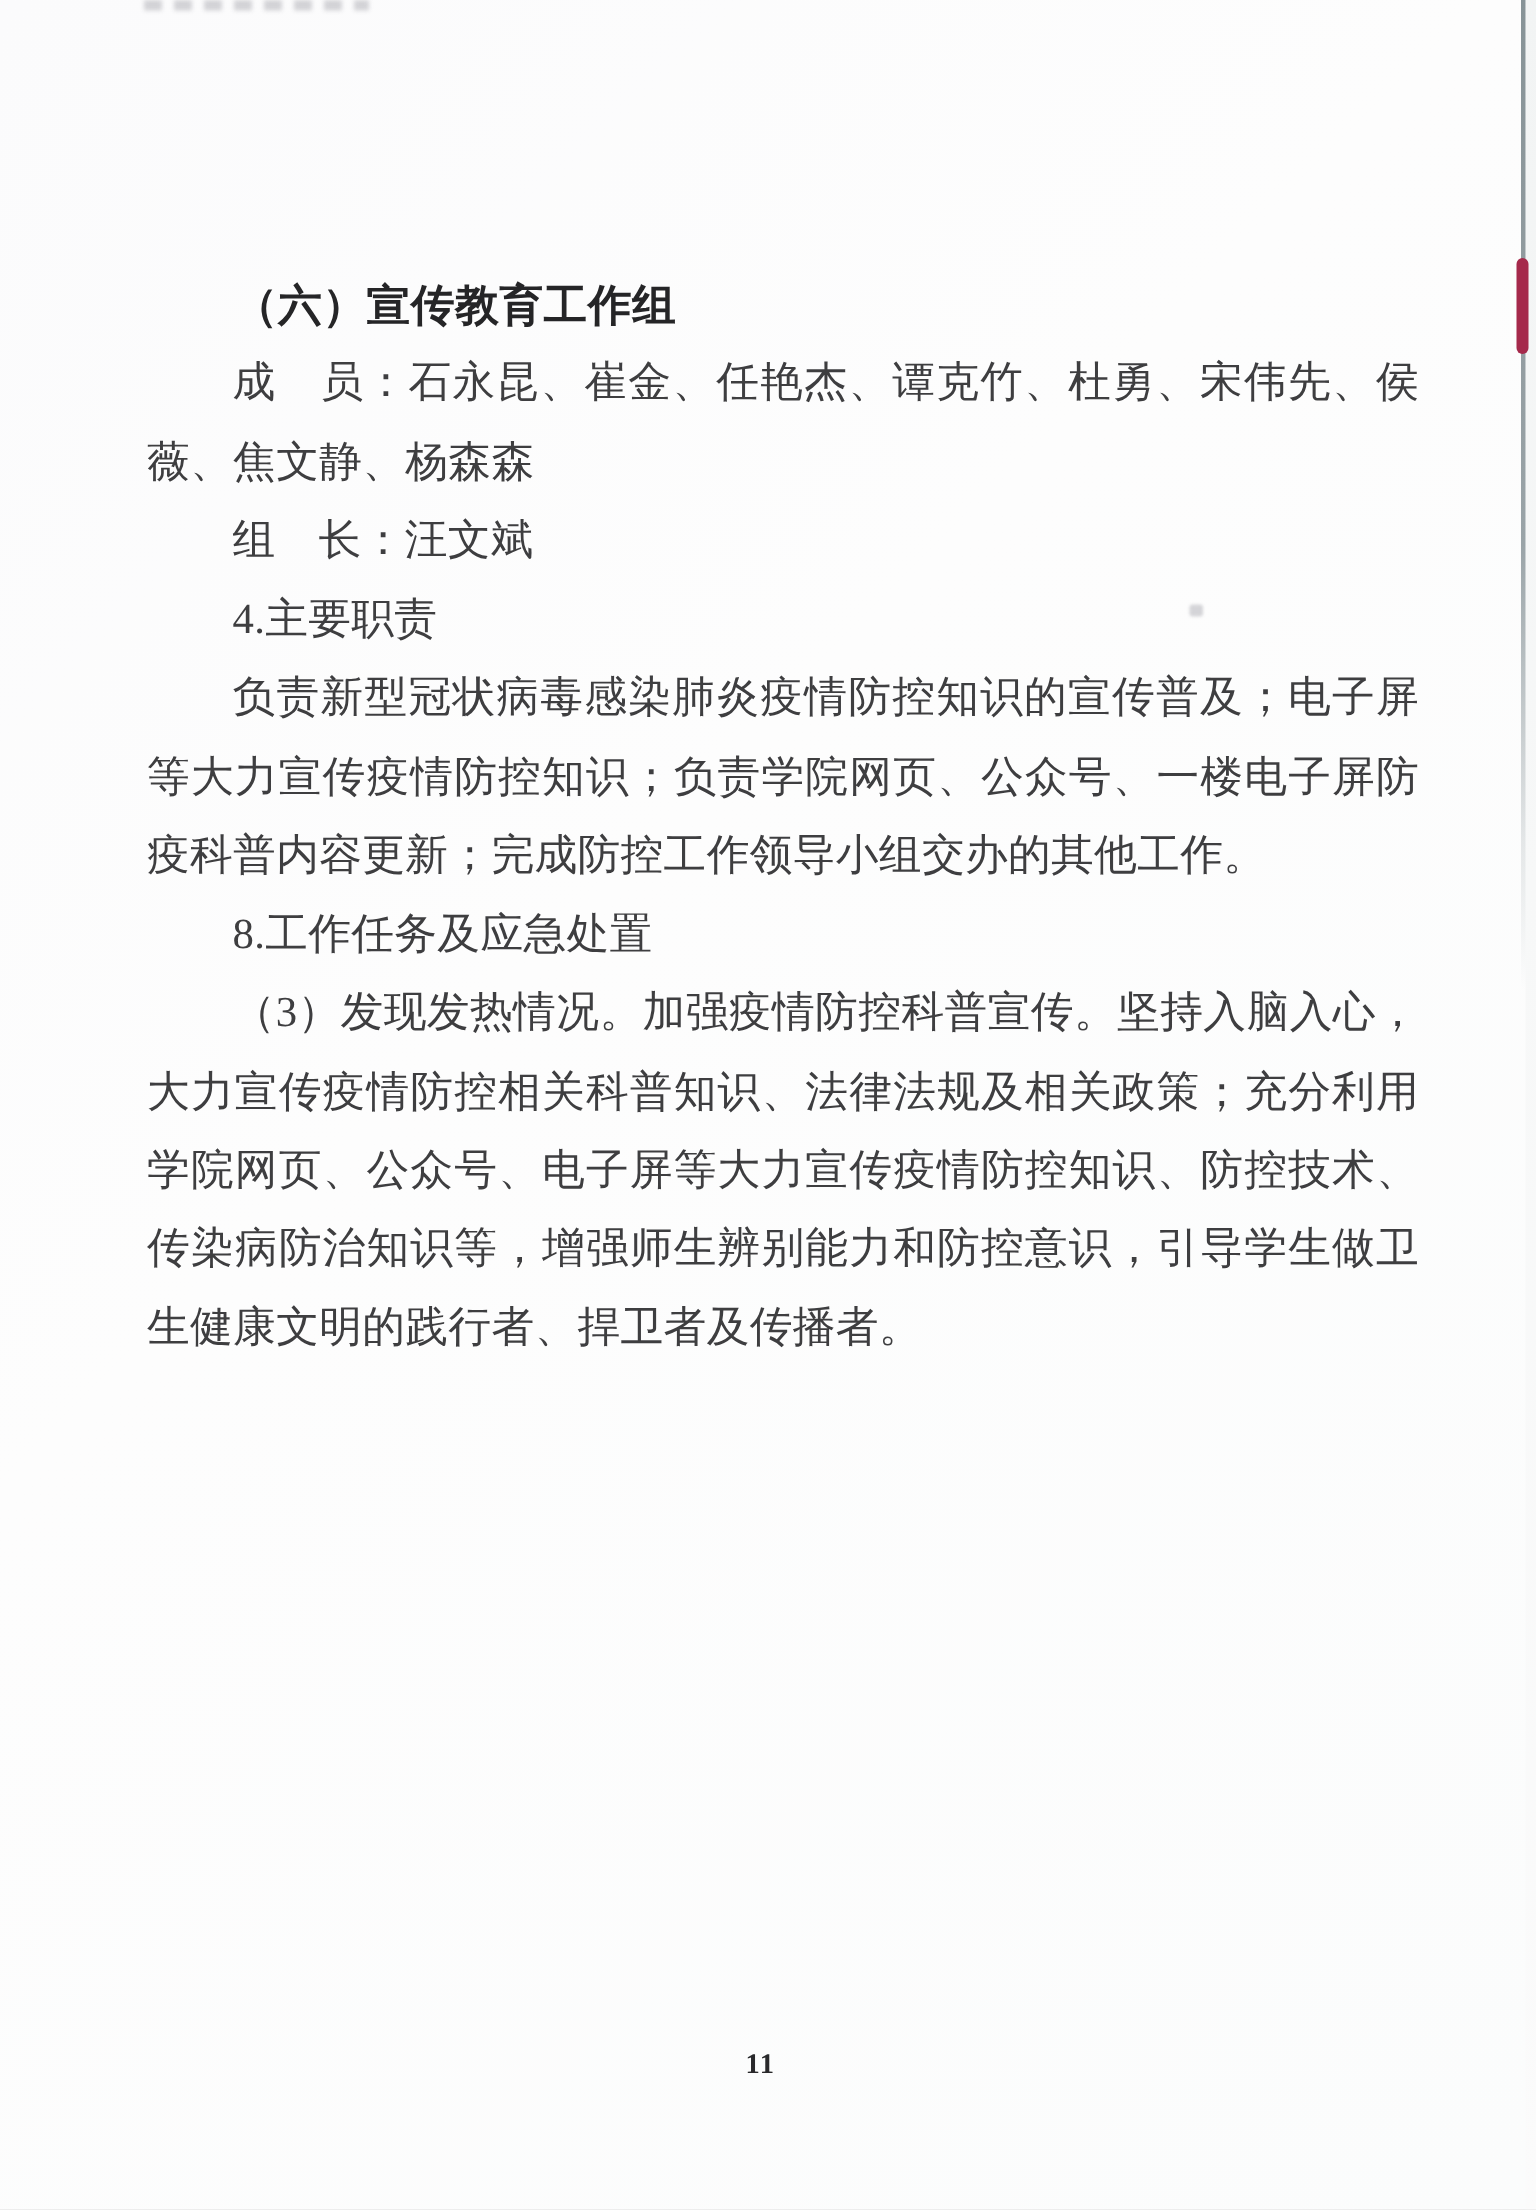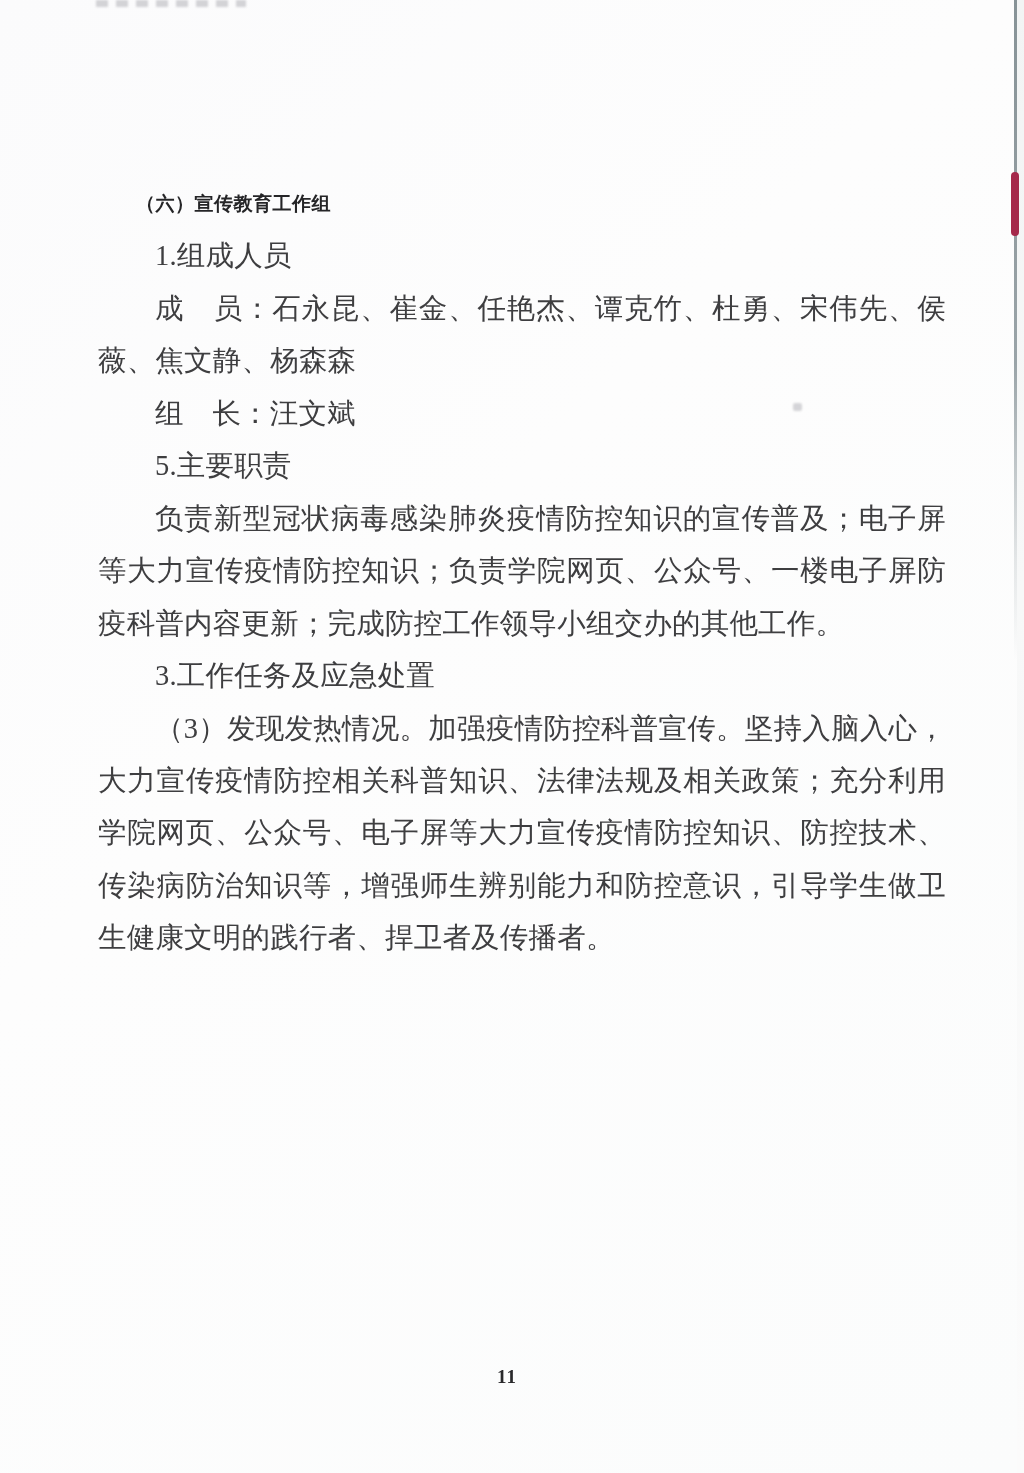--- a/index.html
+++ b/index.html
@@ -61,21 +61,21 @@
     left: 98px; top: 178px;
     width: 848px;
     color: #3e3e40;
     font-size: 28.5px;
     line-height: 52.45px;
     text-align: justify;
     letter-spacing: 0.2px;
   }
   .heading {
     margin: 0;
-    font-size: 19px;
+    font-size: 29px;
     font-weight: 700;
     color: #252527;
     text-indent: 2em;
     letter-spacing: 0.5px;
   }
   .para {
     margin: 0;
     text-indent: 2em;
   }
   .page-number {
@@ -95,24 +95,23 @@
 <div class="page">
 
   <div class="edge-strip"></div>
   <div class="top-smudge"></div>
   <div class="edge-line"></div>
   <div class="edge-red" style="background-color: rgb(165, 41, 75);"></div>
   <div class="dot"></div>
 
   <main class="content">
     <h2 class="heading">（六）宣传教育工作组</h2>
-    <p class="para">1.组成人员</p>
     <p class="para">成　员：石永昆、崔金、任艳杰、谭克竹、杜勇、宋伟先、侯薇、焦文静、杨森森</p>
     <p class="para">组　长：汪文斌</p>
-    <p class="para">5.主要职责</p>
+    <p class="para">4.主要职责</p>
     <p class="para">负责新型冠状病毒感染肺炎疫情防控知识的宣传普及；电子屏等大力宣传疫情防控知识；负责学院网页、公众号、一楼电子屏防疫科普内容更新；完成防控工作领导小组交办的其他工作。</p>
-    <p class="para">3.工作任务及应急处置</p>
+    <p class="para">8.工作任务及应急处置</p>
     <p class="para">（3）发现发热情况。加强疫情防控科普宣传。坚持入脑入心，大力宣传疫情防控相关科普知识、法律法规及相关政策；充分利用学院网页、公众号、电子屏等大力宣传疫情防控知识、防控技术、传染病防治知识等，增强师生辨别能力和防控意识，引导学生做卫生健康文明的践行者、捍卫者及传播者。</p>
   </main>
 
   <div class="page-number">11</div>
 
 </div>
 
 </body></html>

